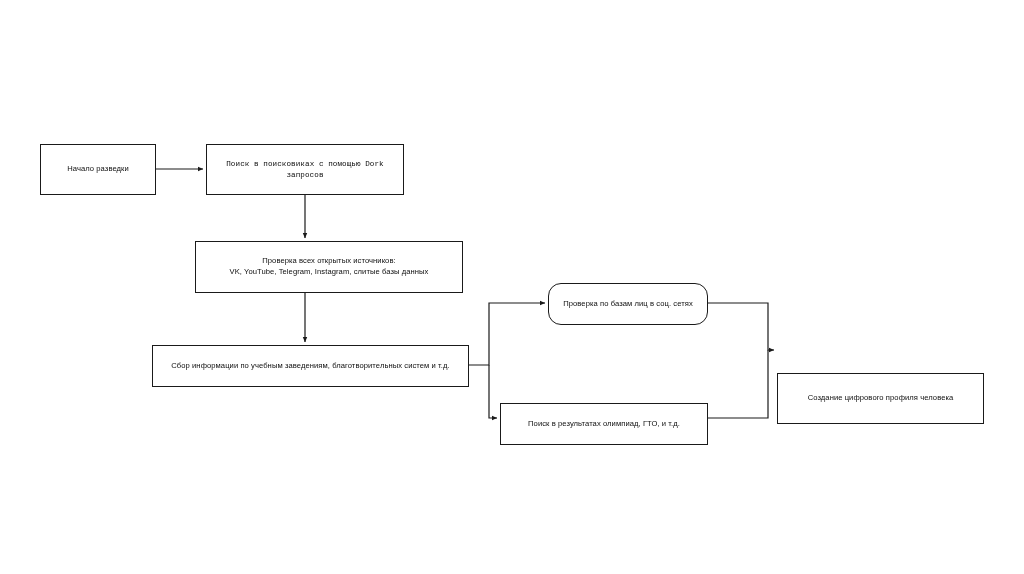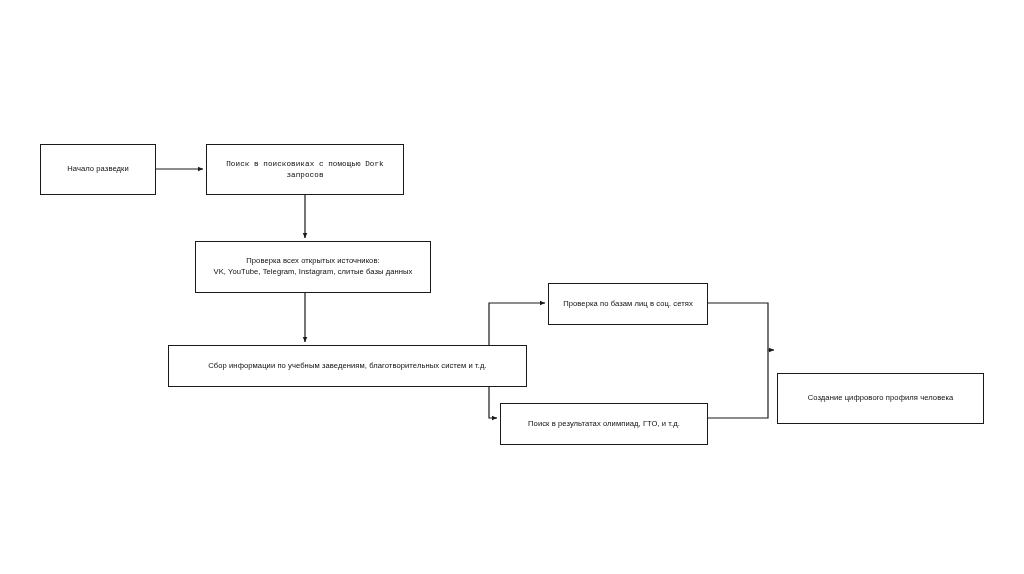--- a/index.html
+++ b/index.html
@@ -88,30 +88,30 @@
   </svg>
 
   <div class="node" style="left:40px; top:144px; width:116px; height:51px;">
     <span class="label">Начало разведки</span>
   </div>
 
   <div class="node" style="left:206px; top:144px; width:198px; height:51px;font-family:Liberation Mono, monospace;">
     <span class="label">Поиск в поисковиках с помощью Dork запросов</span>
   </div>
 
-  <div class="node" style="left:195px; top:241px; width:236px; height:52px;">
+  <div class="node" style="left:195px; top:241px; width:268px; height:52px;">
     <span class="label">Проверка всех открытых источников:
 VK, YouTube, Telegram, Instagram, слитые базы данных</span>
   </div>
 
-  <div class="node" style="left:168px; top:345px; width:359px; height:41px;">
+  <div class="node" style="left:152px; top:345px; width:317px; height:41px;">
     <span class="label">Сбор информации по учебным заведениям, благотворительных систем и т.д.</span>
   </div>
 
-  <div class="node" style="left:548px; top:283px; width:160px; height:41px;">
+  <div class="node" style="left:548px; top:283px; width:160px; height:41px;border-radius:13px;">
     <span class="label">Проверка по базам лиц в соц. сетях</span>
   </div>
 
   <div class="node" style="left:500px; top:403px; width:208px; height:30px;">
     <span class="label">Поиск в результатах олимпиад, ГТО, и т.д.</span>
   </div>
 
   <div class="node" style="left:777px; top:325px; width:207px; height:51px;margin-top:48px;">
     <span class="label">Создание цифрового профиля человека</span>
   </div>

